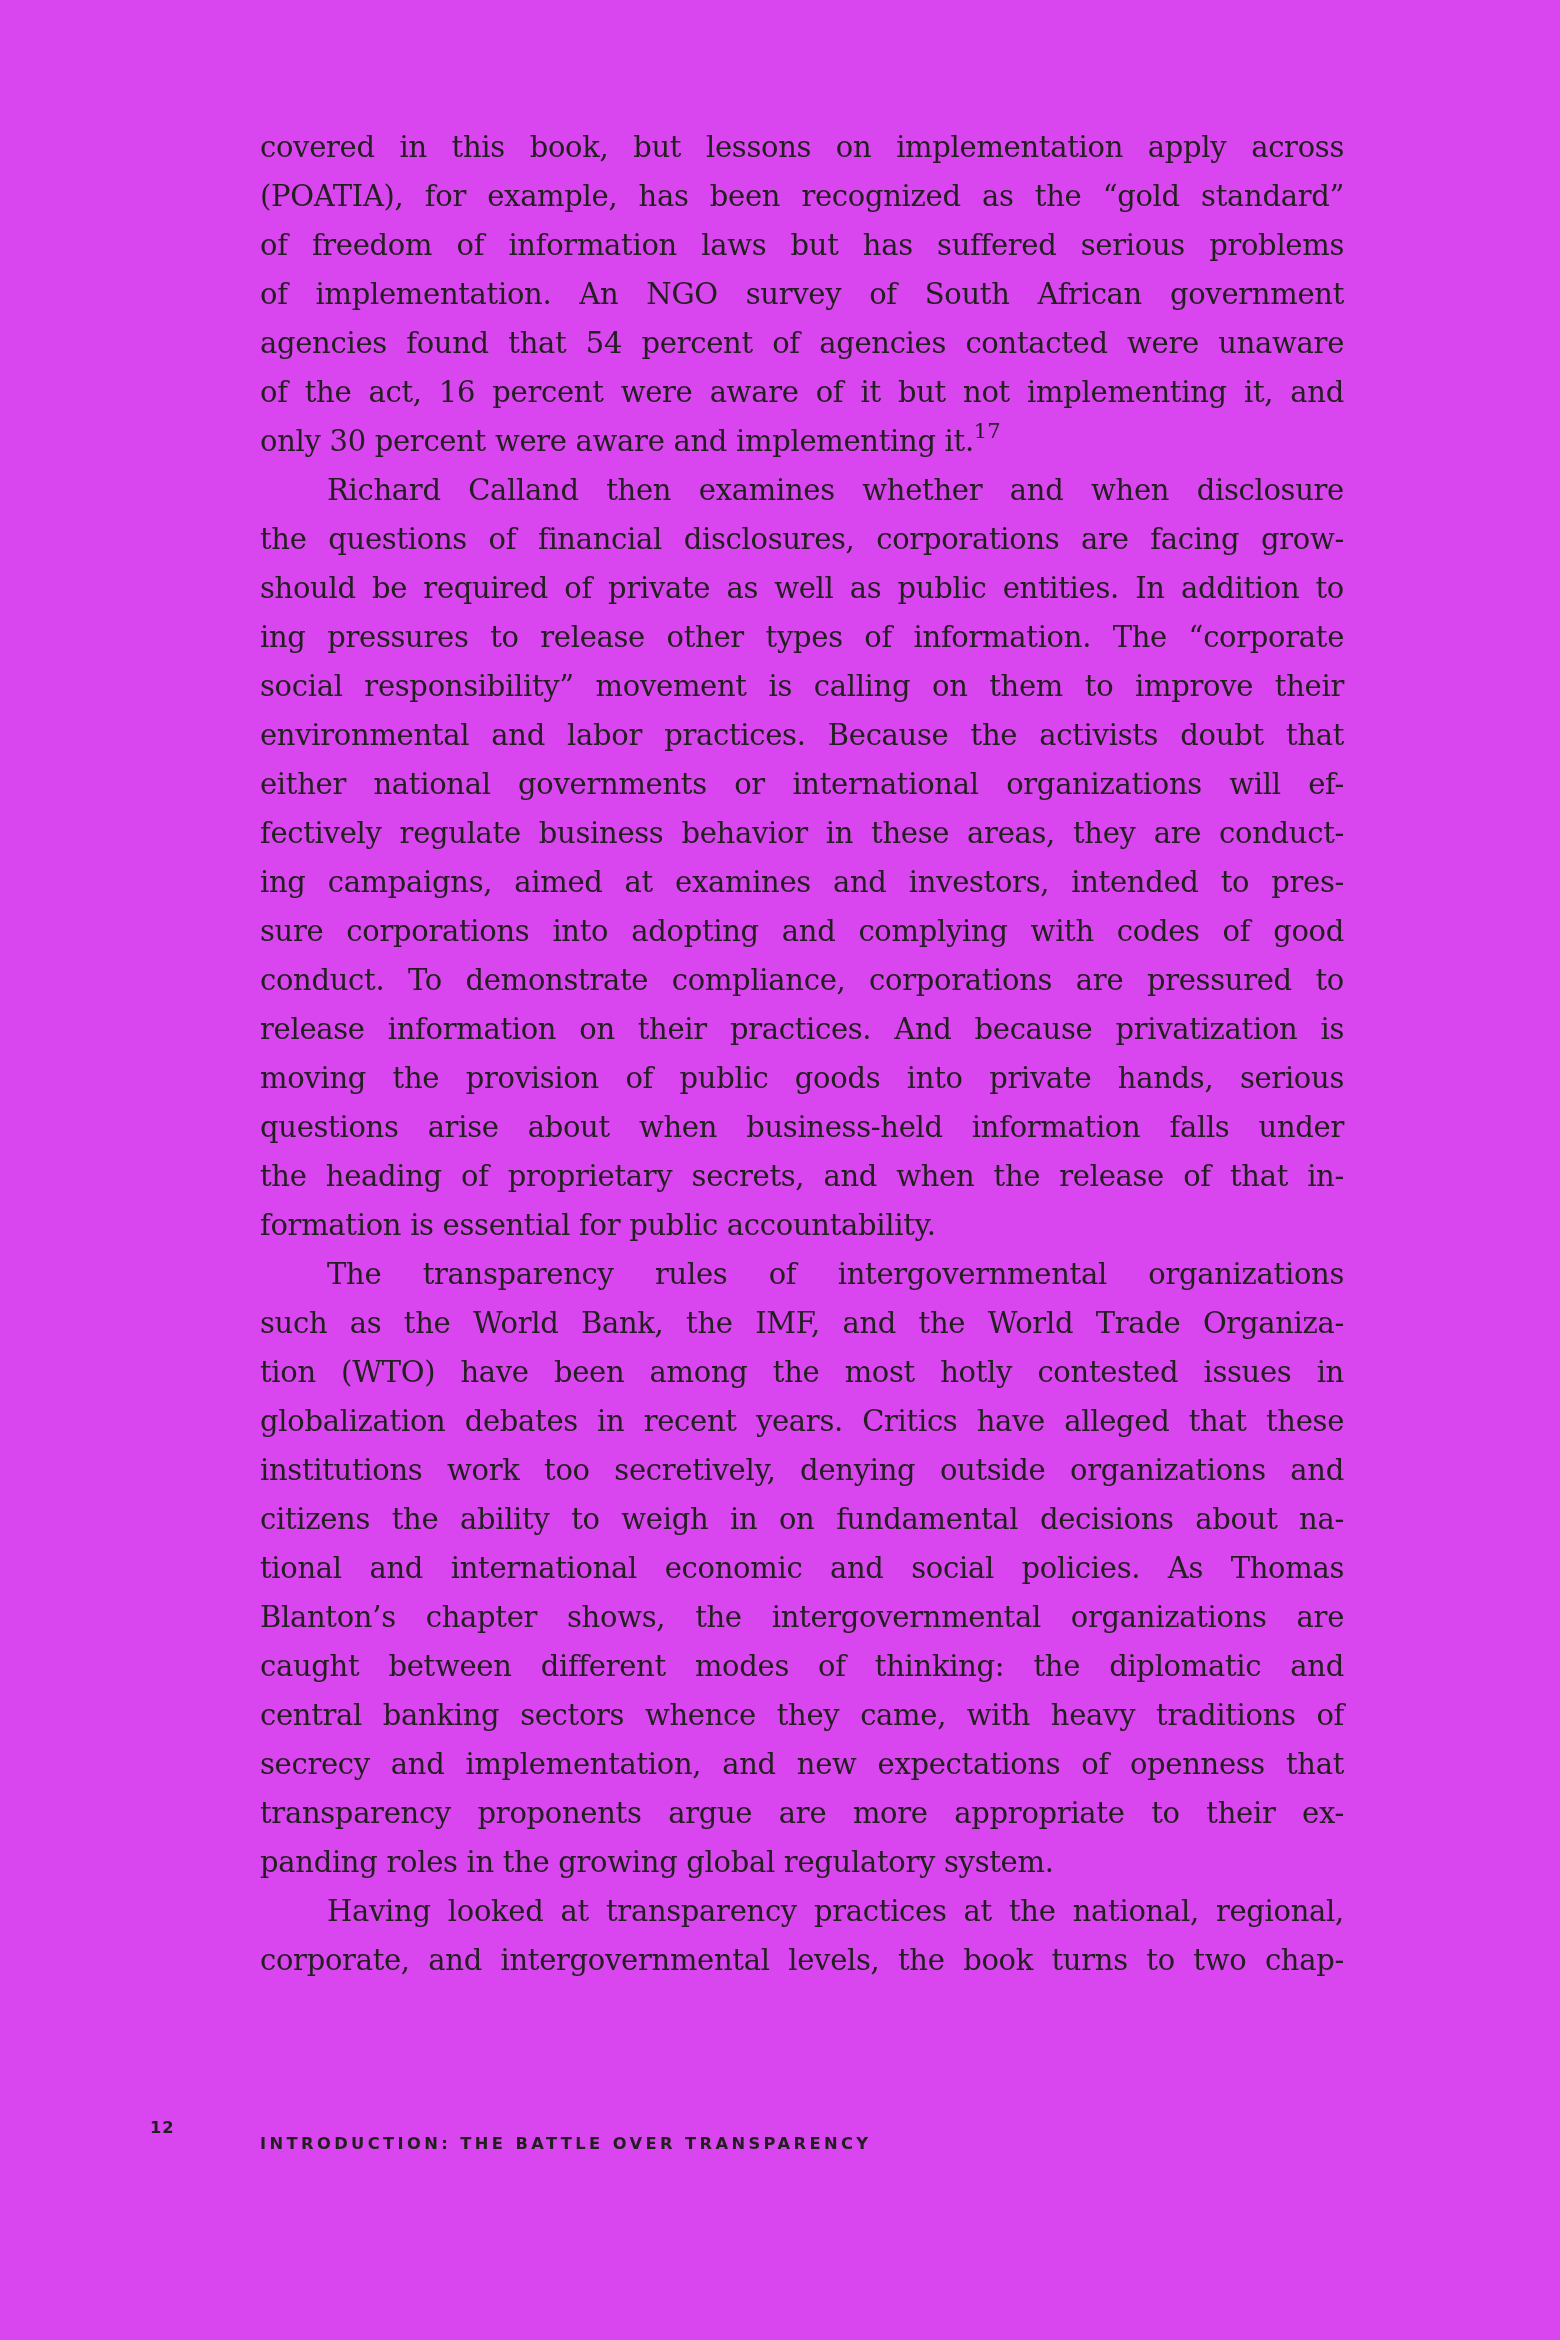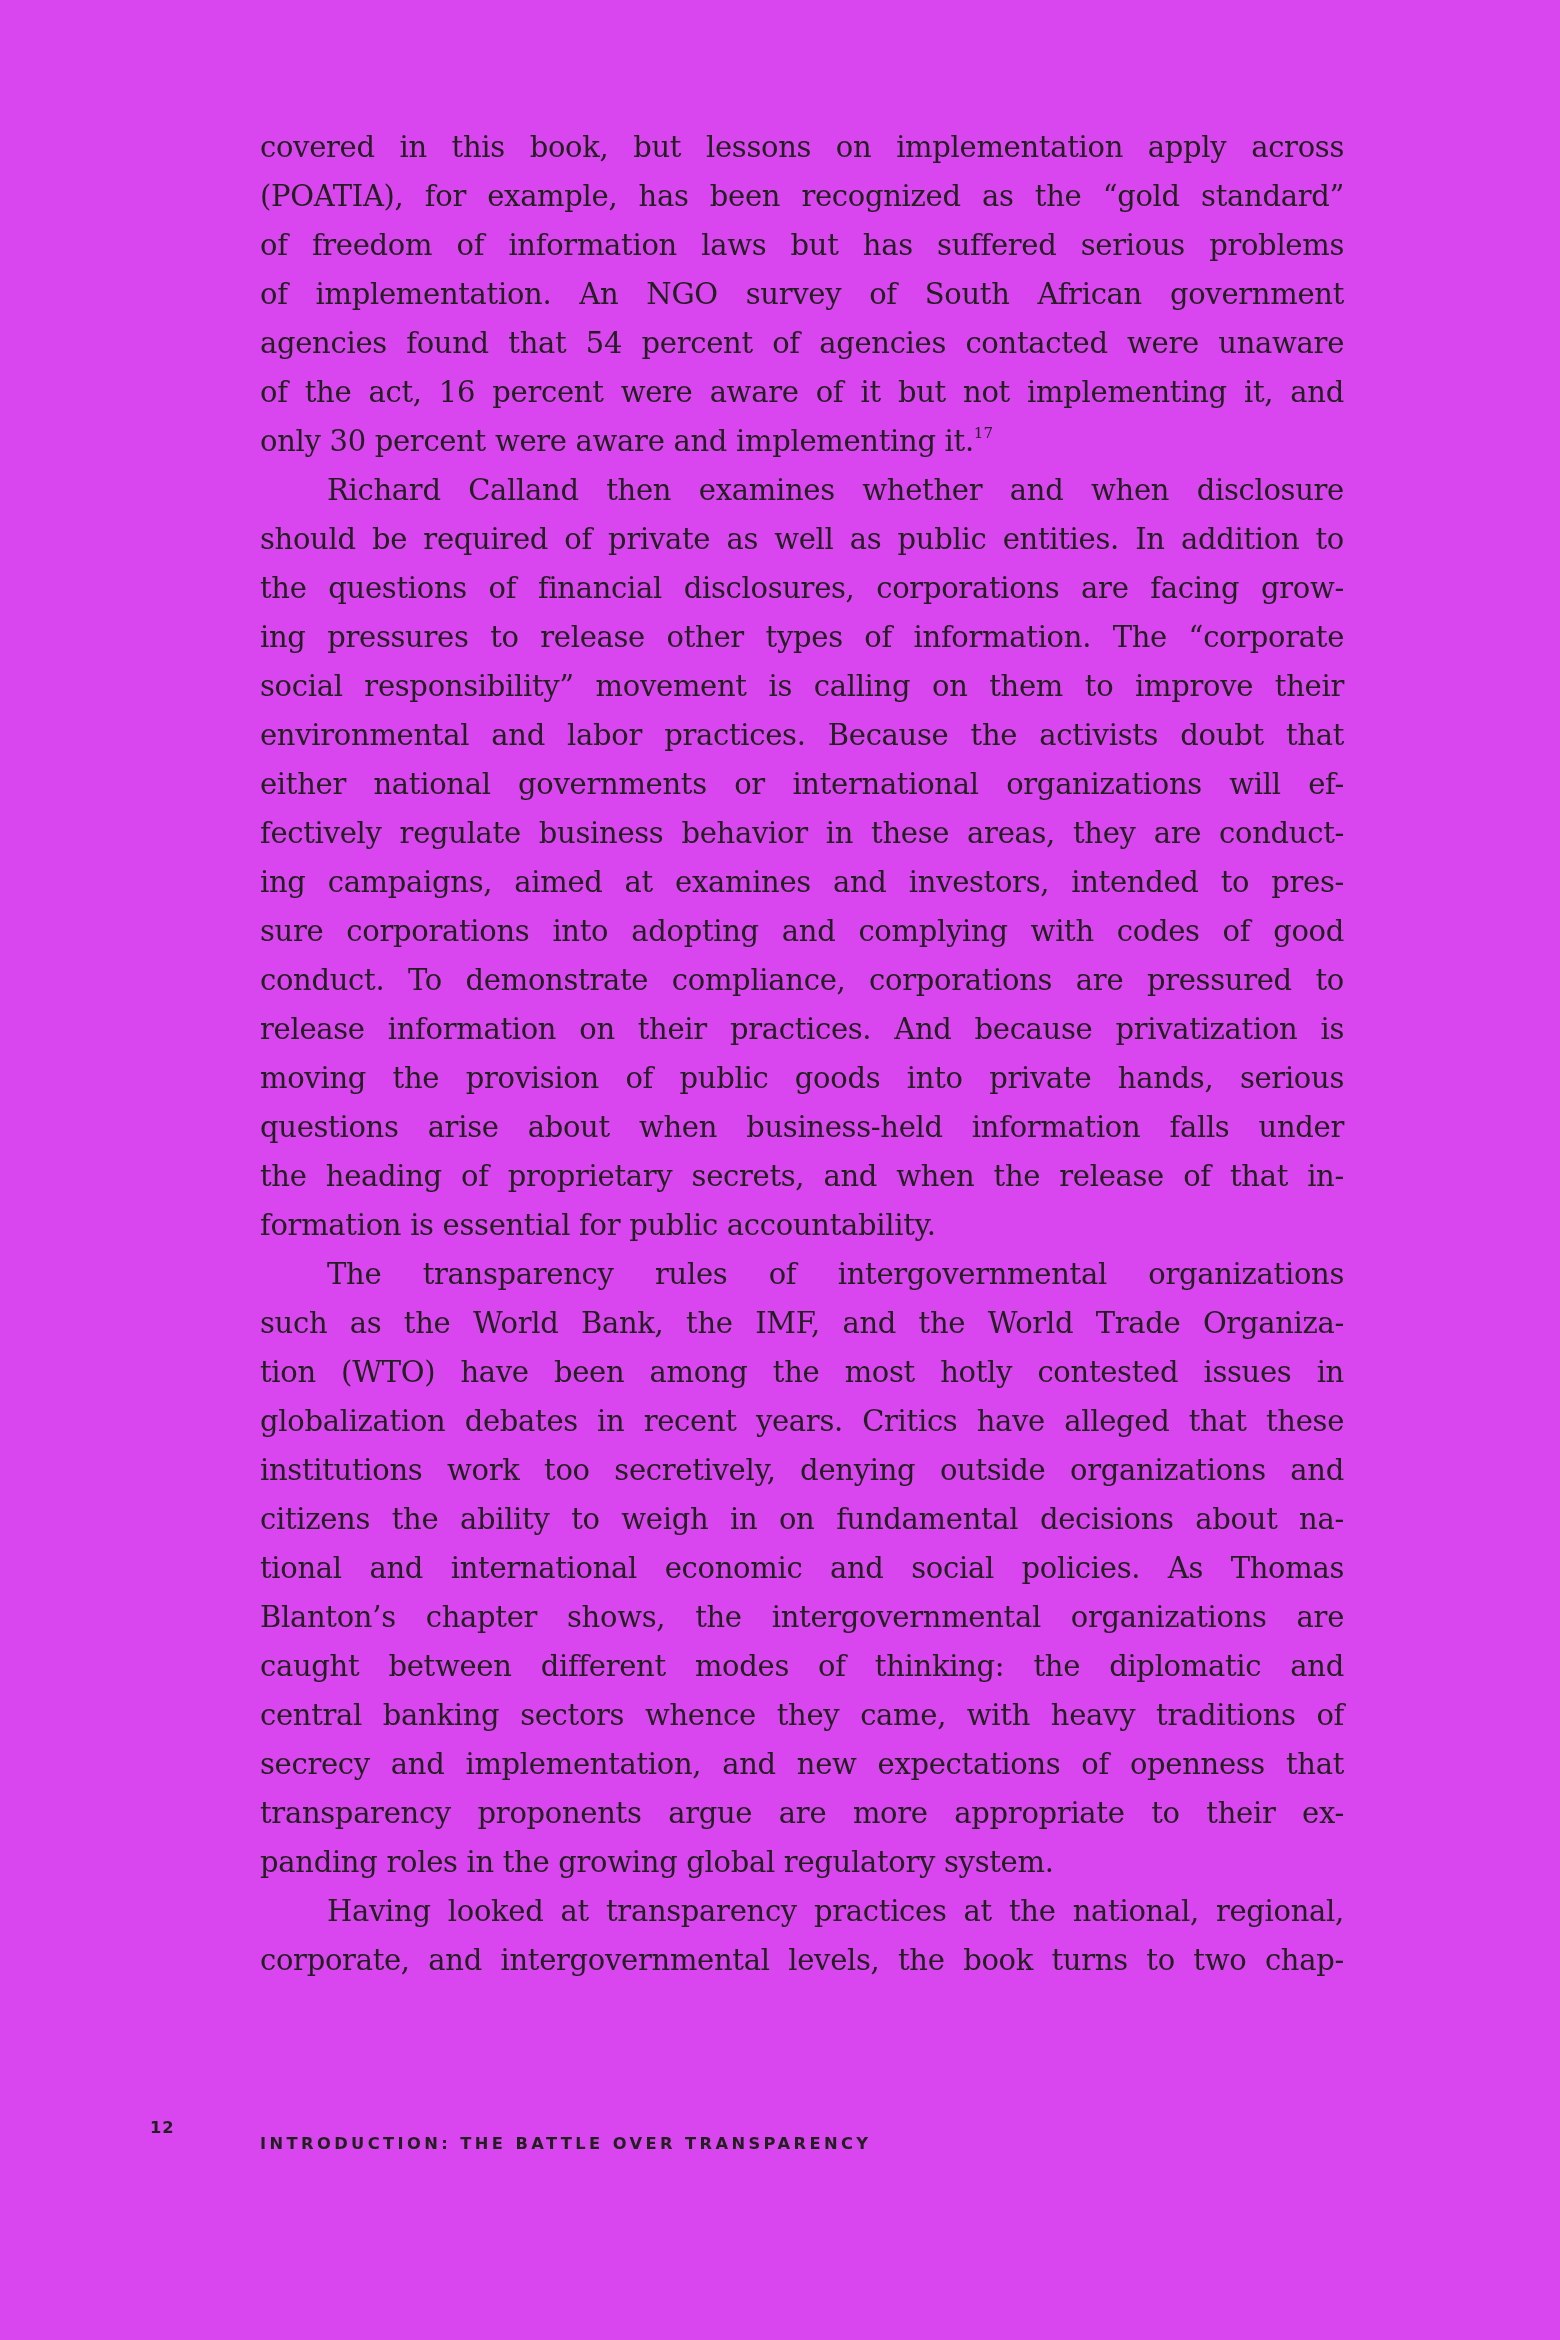--- a/index.html
+++ b/index.html
@@ -40,21 +40,21 @@
       height: 49px;
       overflow: visible;
     }
     .line.last {
       text-align-last: left;
     }
     .line.indent {
       padding-left: 67px;
     }
     sup.fn {
-      font-size: 15px;
+      font-size: 21px;
       vertical-align: 0;
       position: relative;
       top: -13.4px;
       line-height: 0;
       letter-spacing: 0;
     }
     .footer {
       position: absolute;
       top: 2118px;
       left: 0;
@@ -93,22 +93,22 @@
       <span class="line">(POATIA), for example, has been recognized as the “gold standard”</span>
       <span class="line">of freedom of information laws but has suffered serious problems</span>
       <span class="line">of implementation. An NGO survey of South African government</span>
       <span class="line">agencies found that 54 percent of agencies contacted were unaware</span>
       <span class="line">of the act, 16 percent were aware of it but not implementing it, and</span>
       <span class="line last"><span>only 30 percent were aware and implementing it.</span><sup class="fn">17</sup></span>
     </div>
 
     <div class="paragraph">
       <span class="line indent">Richard Calland then examines whether and when disclosure</span>
+      <span class="line">the questions of financial disclosures, corporations are facing grow-</span>
       <span class="line">should be required of private as well as public entities. In addition to</span>
-      <span class="line">the questions of financial disclosures, corporations are facing grow-</span>
       <span class="line">ing pressures to release other types of information. The “corporate</span>
       <span class="line">social responsibility” movement is calling on them to improve their</span>
       <span class="line">environmental and labor practices. Because the activists doubt that</span>
       <span class="line">either national governments or international organizations will ef-</span>
       <span class="line">fectively regulate business behavior in these areas, they are conduct-</span>
       <span class="line">ing campaigns, aimed at examines and investors, intended to pres-</span>
       <span class="line">sure corporations into adopting and complying with codes of good</span>
       <span class="line">conduct. To demonstrate compliance, corporations are pressured to</span>
       <span class="line">release information on their practices. And because privatization is</span>
       <span class="line">moving the provision of public goods into private hands, serious</span>

